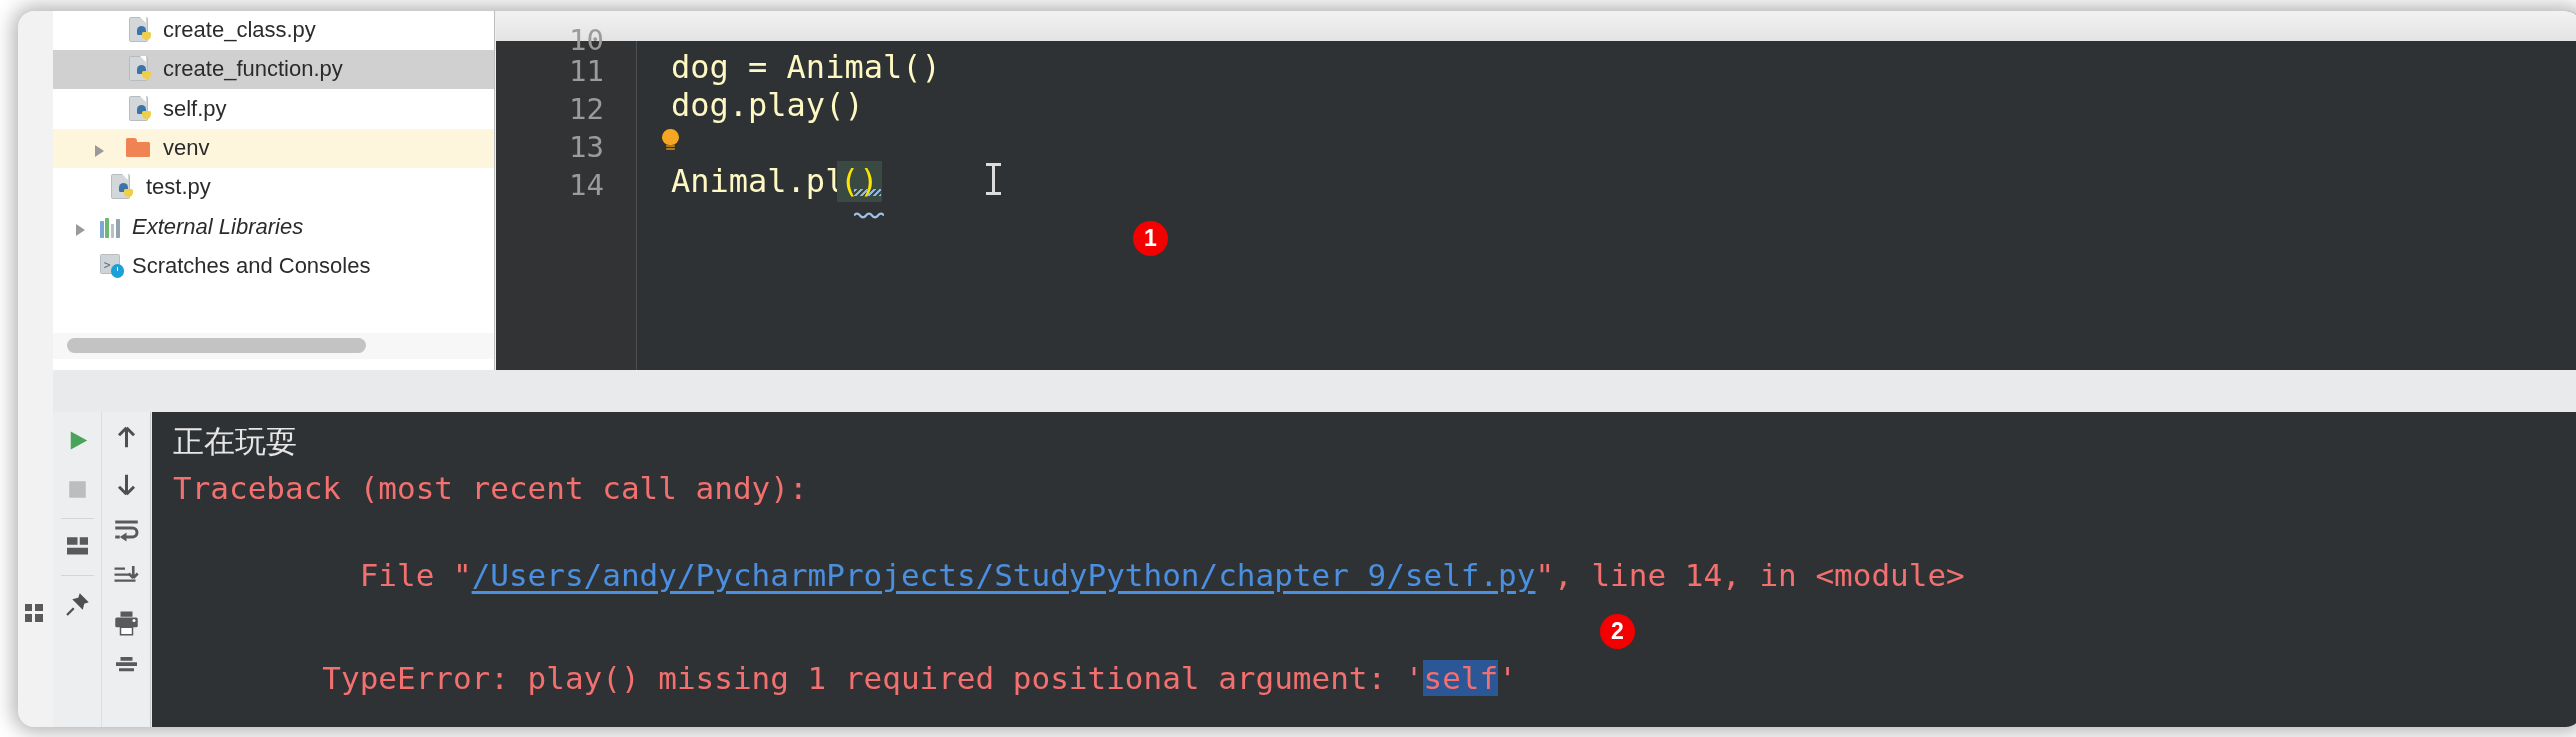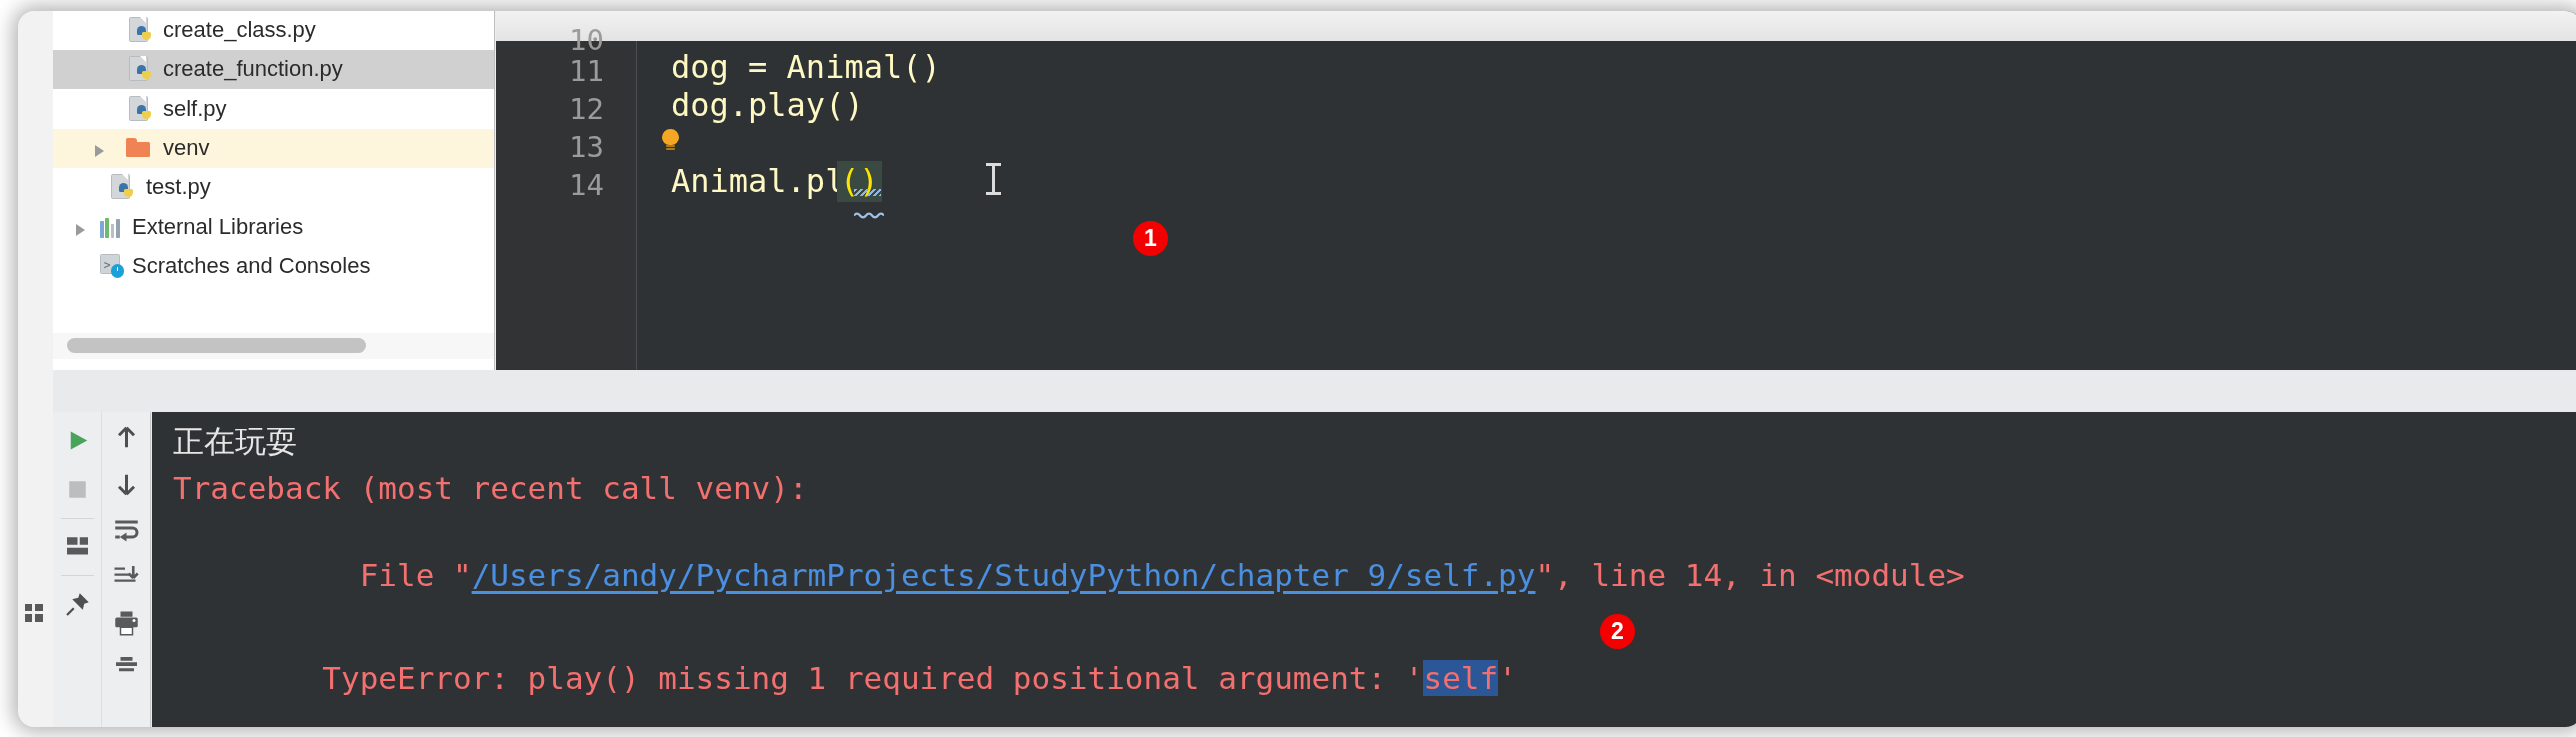--- a/index.html
+++ b/index.html
@@ -438,21 +438,21 @@
       </div>
 
       <div class="tree-row" style="position:absolute;left:0;top:197px;width:441px;">
         <div class="tw-arrow" style="left:23px;top:16px;"></div>
         <div class="libs-ico" style="left:47px;top:9px;">
           <i style="left:0;height:16.6px;background:#7aa9d8;"></i>
           <i style="left:5.3px;height:19.7px;background:#6fb96f;"></i>
           <i style="left:10.6px;height:13.6px;background:#b7c0c8;"></i>
           <i style="left:16px;height:19px;background:#93a3b1;"></i>
         </div>
-        <span class="tree-label" style="left:79px;">External Libraries</span>
+        <span class="tree-label" style="left:79px;font-style:italic;">External Libraries</span>
       </div>
 
       <div class="tree-row" style="position:absolute;left:0;top:236px;width:441px;">
         <div class="scratch-ico" style="left:47px;top:7.6px;">
           <div class="sq"></div>
               <div class="arrow">&gt;</div>
               <div class="clock"></div>
         </div>
         <span class="tree-label" style="left:79px;">Scratches and Consoles</span>
       </div>
@@ -579,21 +579,21 @@
           <rect x="14" y="4" width="16" height="5" fill="#5a5a5a"></rect>
           <rect x="8" y="11" width="28" height="5" fill="#5a5a5a"></rect>
           <rect x="12" y="19" width="20" height="4" fill="#5a5a5a"></rect>
         </svg>
       </div>
     </div>
 
     <div class="console">
       <div class="cl white" style="top:9px;">正在玩耍</div>
 
-      <div class="cl red" style="top:58px;">Traceback (most recent call venv):</div>
+      <div class="cl red" style="top:58px;">Traceback (most recent call andy):</div>
 
       <div class="cl red" style="top:109px;">
         <span>  File "</span><span class="lnk">/Users/andy/PycharmProjects/StudyPython/chapter_9/self.py</span><span>", line 14, in &lt;module&gt;</span>
       </div>
 
 
       <div class="cl red" style="top:212px;">
         <span>TypeError: play() missing 1 required positional argument: '</span><span class="sel-blue">self</span><span>'</span>
       </div>
 

